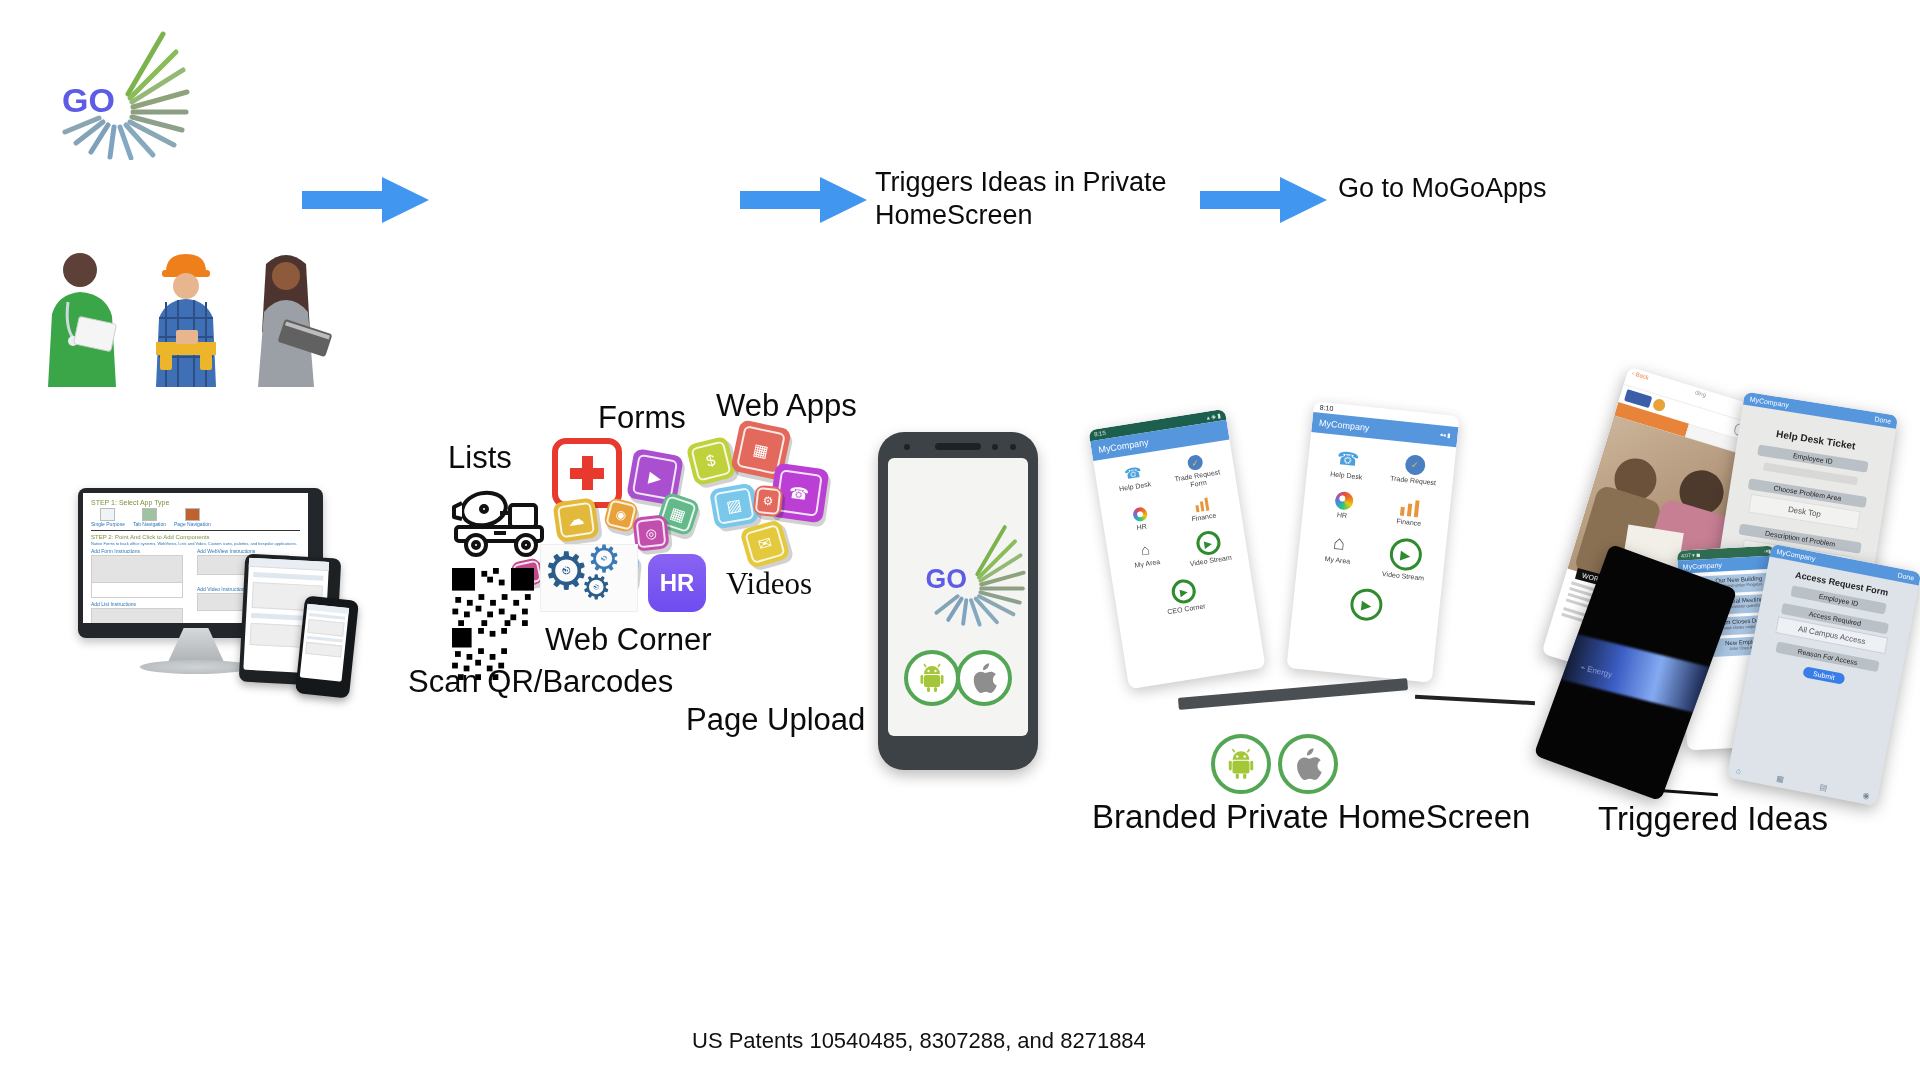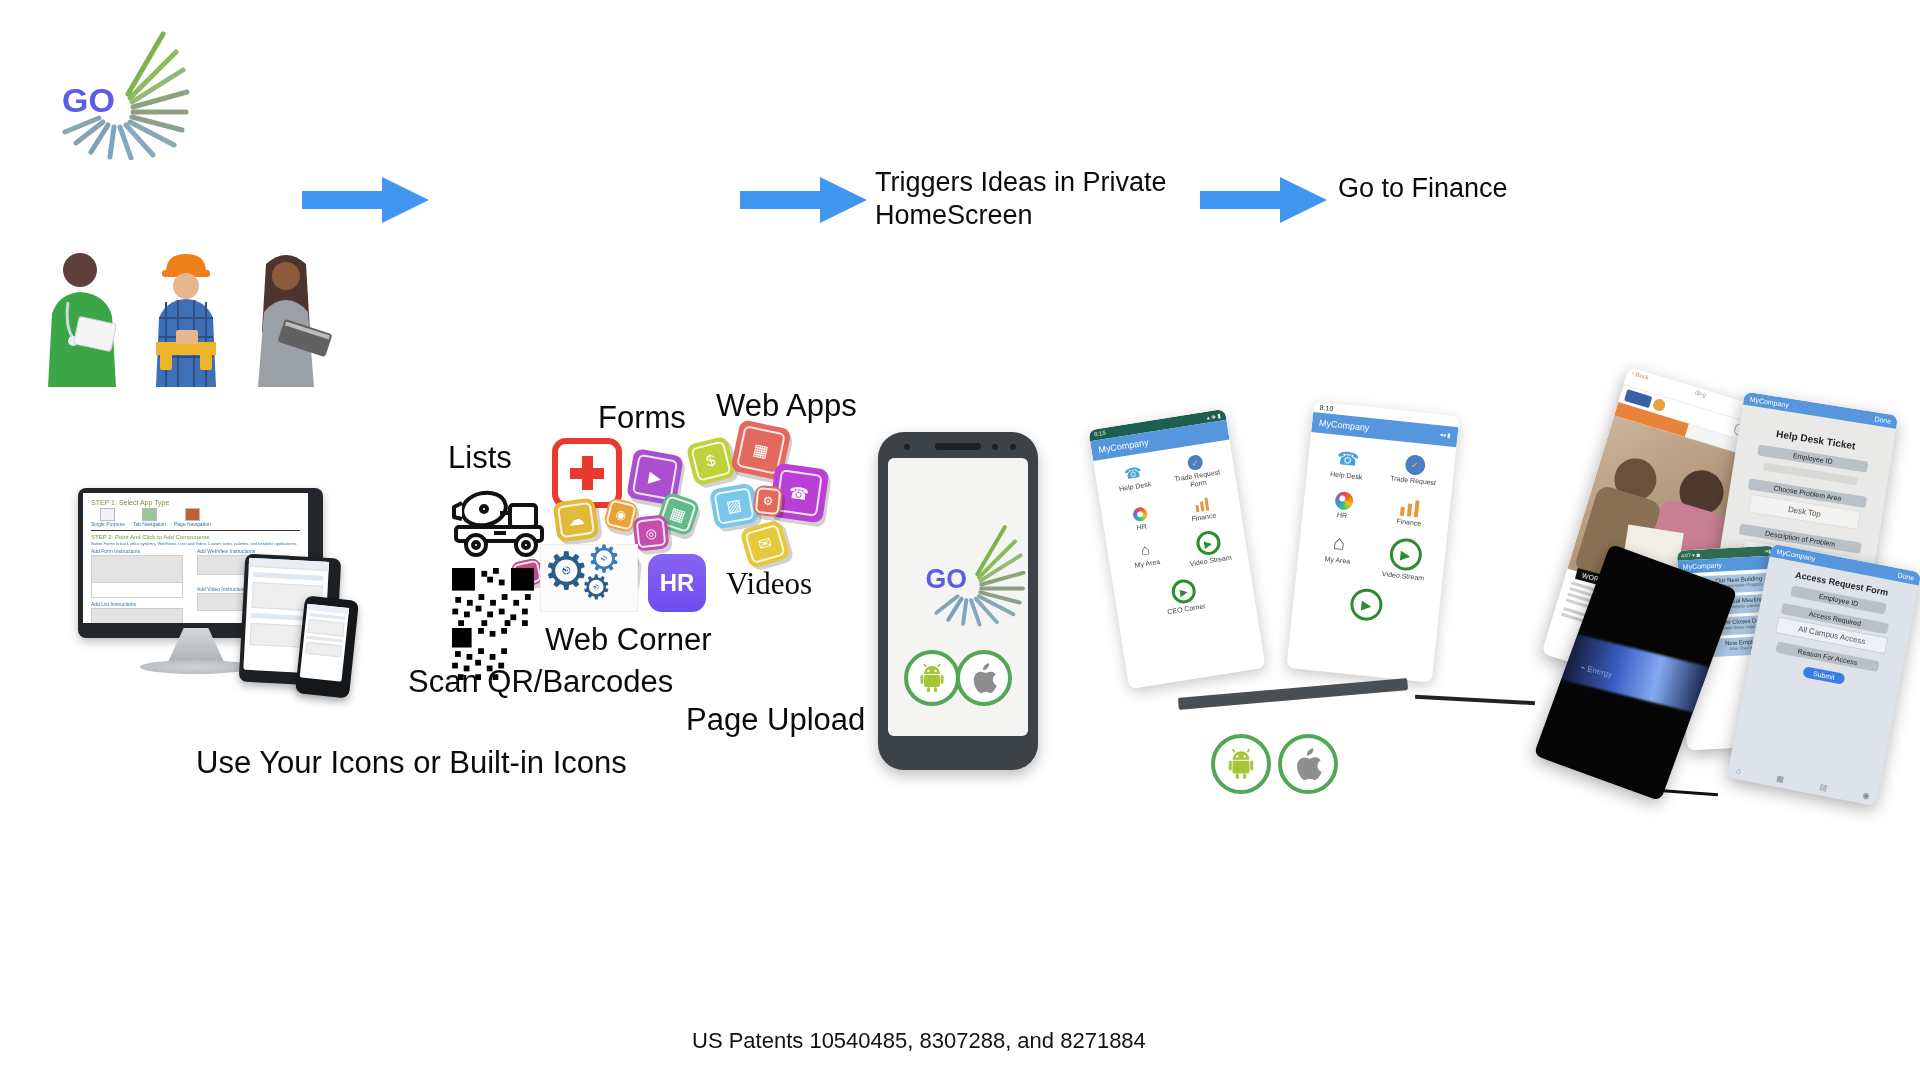--- a/index.html
+++ b/index.html
@@ -89,21 +89,21 @@
   <svg class="abs" style="left:302px;top:176px;" width="128" height="48" viewBox="0 0 128 48">
     <polygon points="0,15 80,15 80,1 127,24 80,47 80,33 0,33" fill="#4197f0"></polygon>
   </svg>
   <svg class="abs" style="left:740px;top:176px;" width="128" height="48" viewBox="0 0 128 48">
     <polygon points="0,15 80,15 80,1 127,24 80,47 80,33 0,33" fill="#4197f0"></polygon>
   </svg>
   <div class="abs step" style="left:875px;top:166px;width:330px;">Triggers Ideas in Private HomeScreen</div>
   <svg class="abs" style="left:1200px;top:176px;" width="128" height="48" viewBox="0 0 128 48">
     <polygon points="0,15 80,15 80,1 127,24 80,47 80,33 0,33" fill="#4197f0"></polygon>
   </svg>
-  <div class="abs step step4" style="left:1338px;top:172px;">Go to Finance</div>
+  <div class="abs step step4" style="left:1338px;top:172px;">Go to MoGoApps</div>
 
   <svg class="abs" style="left:18px;top:242px;" width="330" height="145" viewBox="0 0 330 145">
 
     <g>
       <circle cx="62" cy="28" r="17" fill="#5d4037"></circle>
       <path d="M30 145 L34 72 Q40 52 62 50 Q88 52 94 74 L98 145 Z" fill="#3aa648"></path>
       <path d="M50 60 Q47 85 55 96" stroke="#cfd8dc" stroke-width="3" fill="none"></path>
       <circle cx="55" cy="99" r="5" fill="#eceff1"></circle>
       <rect x="58" y="78" width="38" height="28" rx="3" fill="#f5f5f5" stroke="#cfcfcf" transform="rotate(12 77 92)"></rect>
     </g>
@@ -188,21 +188,20 @@
     </div>
   </div>
 
   <div class="abs biglabel" style="left:448px;top:440px;">Lists</div>
   <div class="abs biglabel" style="left:598px;top:400px;">Forms</div>
   <div class="abs biglabel" style="left:716px;top:388px;">Web Apps</div>
   <div class="abs biglabel" style="left:726px;top:566px;font-family:Liberation Serif, serif;">Videos</div>
   <div class="abs biglabel" style="left:545px;top:622px;">Web Corner</div>
   <div class="abs biglabel" style="left:408px;top:664px;">Scan QR/Barcodes</div>
   <div class="abs biglabel" style="left:686px;top:702px;">Page Upload</div>
-  <div class="abs biglabel" style="left:196px;top:745px;">Use Your Icons or Built-in Icons</div>
 
   <svg class="abs" style="left:450px;top:483px;" width="100" height="78" viewBox="0 0 100 78">
     <g fill="none" stroke="#111" stroke-width="4" stroke-linejoin="round">
       <ellipse cx="34" cy="26" rx="22" ry="16" transform="rotate(-12 34 26)" fill="#fff"></ellipse>
       <path d="M12 20 L4 24 L4 34 L12 36" fill="#fff"></path>
       <rect x="60" y="22" width="26" height="22" rx="3" fill="#fff"></rect>
       <path d="M60 30 L50 30"></path>
       <rect x="6" y="44" width="86" height="14" rx="3" fill="#fff"></rect>
       <circle cx="26" cy="62" r="10" fill="#fff"></circle>
       <circle cx="26" cy="62" r="3"></circle>
@@ -463,20 +462,21 @@
       <rect x="10" y="25" width="3" height="5" rx="1.5" fill="#a4c639"></rect>
       <rect x="17" y="25" width="3" height="5" rx="1.5" fill="#a4c639"></rect>
     </svg>
   </div>
   <div class="badge abs" style="left:1278px;top:734px;width:52px;height:52px;">
     <svg width="28" height="32" viewBox="0 0 60 74">
       <path fill="#8e8e8e" d="M38.7 12.1c2.6-3.1 4.4-7.4 3.9-11.7-3.8.2-8.4 2.5-11 5.6-2.4 2.7-4.6 7.1-4 11.3 4.2.3 8.5-2.1 11.1-5.2zM52 41.6c-.1-8.8 7.2-13 7.5-13.2-4.1-6-10.4-6.8-12.7-6.9-5.4-.5-10.5 3.2-13.3 3.2-2.7 0-7-3.1-11.5-3-5.9.1-11.4 3.4-14.4 8.7-6.1 10.6-1.6 26.3 4.4 34.9 2.9 4.2 6.4 8.9 11 8.7 4.4-.2 6.1-2.8 11.4-2.8 5.3 0 6.8 2.8 11.5 2.7 4.8-.1 7.8-4.3 10.7-8.5 3.4-4.9 4.8-9.6 4.9-9.9-.1-.1-9.4-3.6-9.5-14.2z"></path>
     </svg>
   </div>
 
+  <div class="abs caption" style="left:1092px;top:798px;">Branded Private HomeScreen</div>
 
   <div class="card" style="left:1582px;top:382px;width:150px;height:300px;transform:rotate(17deg);z-index:1;">
     <div style="height:14px;border-bottom:1px solid #eee;display:flex;justify-content:space-between;padding:2px 5px;font-size:6px;color:#e8833a;">
       <span>‹ Back</span>
         <span class="smallgray">ding</span>
         <span style="color:#3a7de8;">Done</span>
     </div>
     <div style="display:flex;gap:3px;padding:3px 5px;align-items:center;">
       <span style="width:26px;height:12px;background:#3a5fa8;border-radius:2px;"></span>
       <span style="width:12px;height:12px;background:#e8a23a;border-radius:50%;"></span>
@@ -583,16 +583,17 @@
     <div style="background:#3a7de8;color:#fff;font-size:7px;border-radius:7px;width:38px;margin:8px auto 0;text-align:center;padding:2px;">Submit</div>
     <div style="position:absolute;bottom:4px;left:8px;right:8px;display:flex;justify-content:space-between;color:#789;font-size:8px;">
       <span style="color:#3a7de8;">⌂</span>
         <span>▦</span>
         <span>▤</span>
         <span>◉</span>
     </div>
   </div>
   <div class="abs" style="left:1628px;top:790px;width:90px;height:3px;background:#111;transform:rotate(4deg);"></div>
 
+  <div class="abs caption" style="left:1598px;top:800px;">Triggered Ideas</div>
 
   <div class="abs patents" style="left:692px;top:1028px;">US Patents 10540485, 8307288, and 8271884</div>
 
 </div>
 
 </body></html>

